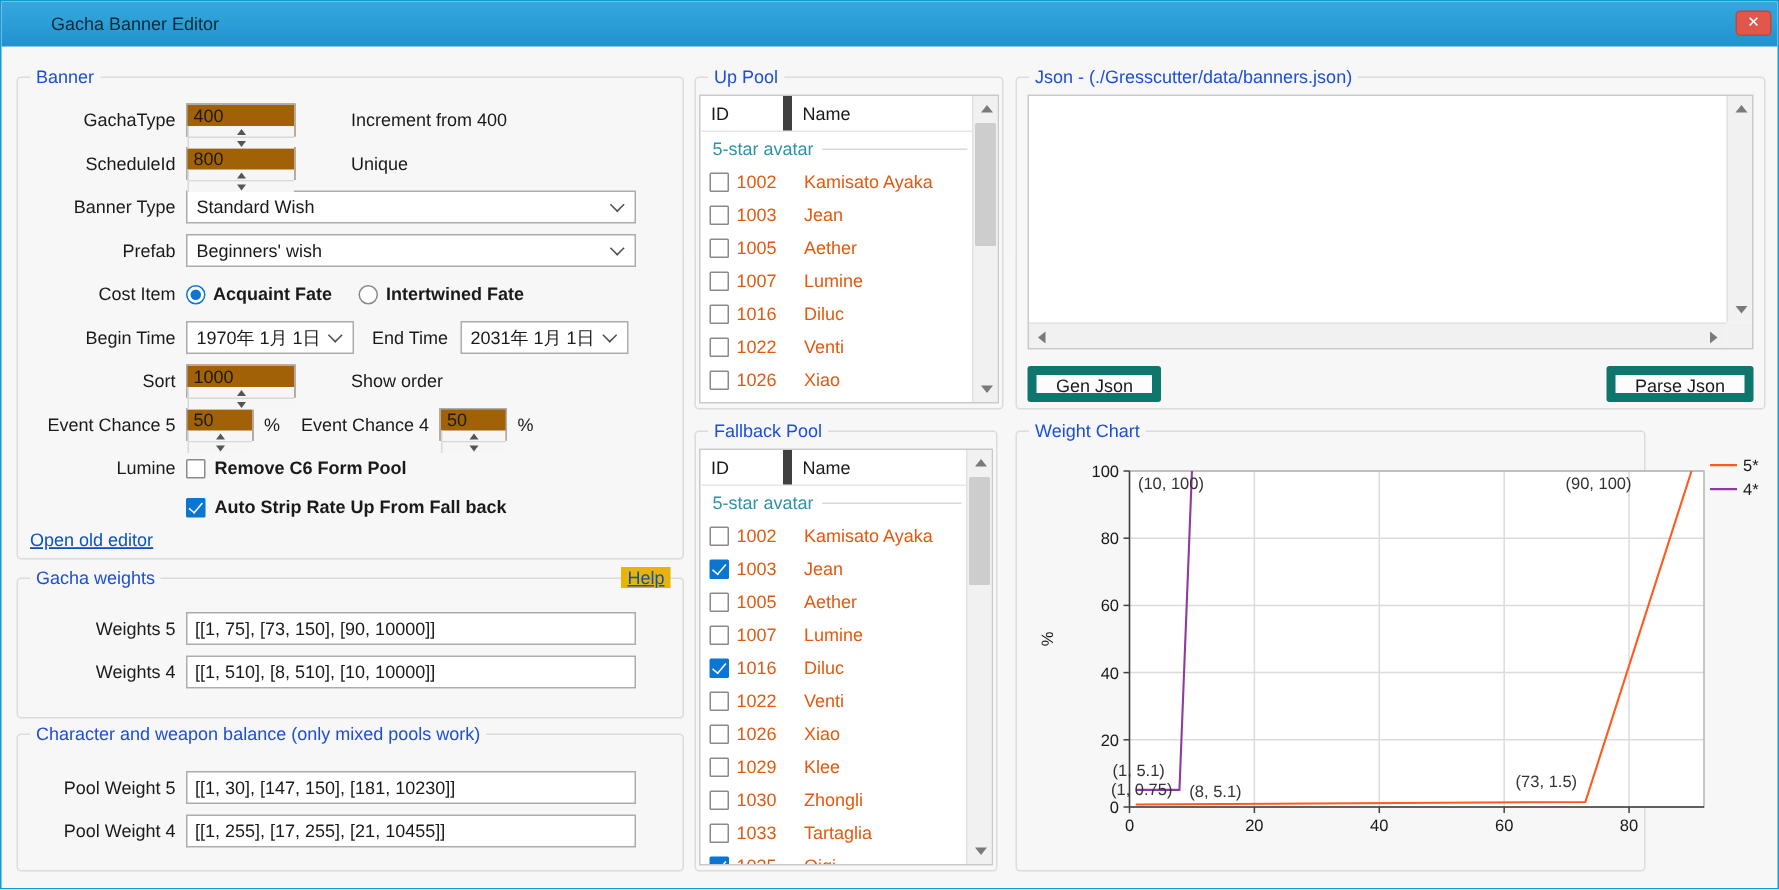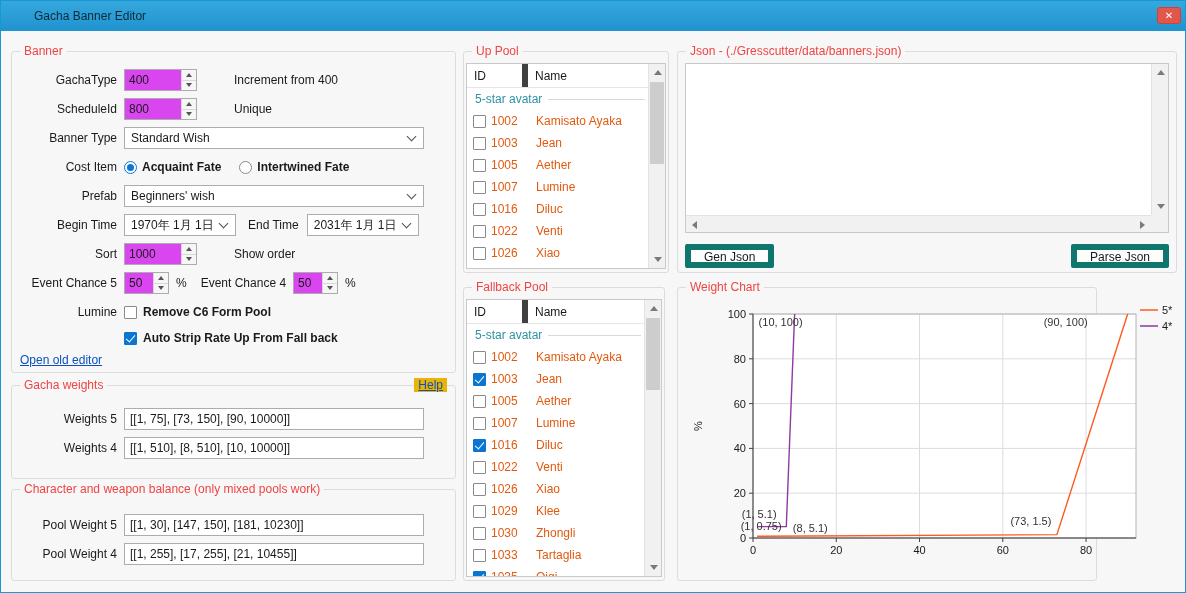--- a/index.html
+++ b/index.html
@@ -14,21 +14,21 @@
               background:linear-gradient(#35a8de,#2093cf); display:flex; align-items:center;
               padding:0 12px; }
   .title { color:#0d2a38;margin-left:21px; }
   .close-btn { position:absolute; right:4px; top:6px; width:24px; height:17px;
                background:#e2574b; border:1px solid #c8453a; border-radius:3px; color:#fff;
                display:flex; align-items:center; justify-content:center; font-size:10px;
                line-height:1; cursor:pointer; }
 
   
   .groupbox { position:absolute; border:1px solid #dcdcdc; border-radius:3px; background:#f7f7f7; }
-  .legend { position:absolute; top:-8px; left:8px; background:#f7f7f7; padding:0 4px; color:#ef4444; }
+  .legend { position:absolute; top:-8px; left:8px; background:#f7f7f7; padding:0 4px; color:#1d4ed8; }
   .legend-right { position:absolute; top:-8px; right:8px; left:auto; background:#eab308; padding:0 4px; }
 
   #g-banner   { left:10px;  top:50px;  width:445px; height:322px; }
   #g-weights  { left:10px;  top:384px; width:445px; height:94px;  }
   #g-balance  { left:10px;  top:488px; width:445px; height:92px;  }
   #g-uppool   { left:462px; top:50px;  width:206px; height:222px; }
   #g-fallback { left:462px; top:286px; width:202px; height:294px;padding-left:28px; }
   #g-json     { left:676px; top:50px;  width:500px; height:222px; }
   #g-chart    { left:676px; top:286px; width:420px; height:294px; }
 
@@ -40,21 +40,21 @@
   .mb4 { margin-bottom:4px; }
   .flabel { flex:0 0 105px; text-align:right; margin-right:7px; white-space:nowrap; }
   .hint { margin-left:37px; white-space:nowrap; }
   .bold { font-weight:bold; }
   .inline-label { margin:0 8px 0 12px; }
   .inline-label2 { margin-left:14px; margin-right:7px; }
   .unit { margin-left:7px; }
 
   .w74 { width:73px; } .w45 { width:45px; } .w300 { width:300px; } .w112 { width:112px; }
 
-  .spinbox { display:inline-flex; height:22px; border:1px solid #acacac; background:#d946ef; align-items:stretch; }
+  .spinbox { display:inline-flex; height:22px; border:1px solid #acacac; background:#a16207; align-items:stretch;flex-direction:column; }
   .spin-input { flex:1; min-width:0; border:none; outline:none; padding:0 4px; font:inherit; background:transparent; color:#1a1a1a; }
   .spin-btns { flex:0 0 15px; display:flex; flex-direction:column; }
   .spin-up,.spin-down { flex:1; position:relative; background:#f6f6f6; border-left:1px solid #d8d8d8; cursor:pointer; }
   .spin-up { border-bottom:1px solid #d8d8d8; }
   .spin-up::after,.spin-down::after { content:""; position:absolute; left:50%; top:50%; transform:translate(-50%,-50%); }
   .spin-up::after   { border-left:3px solid transparent; border-right:3px solid transparent; border-bottom:4px solid #555; }
   .spin-down::after { border-left:3px solid transparent; border-right:3px solid transparent; border-top:4px solid #555; }
 
   .selectbox { display:inline-flex; align-items:center; justify-content:space-between; height:22px;
                border:1px solid #acacac; background:#fff; padding:0 8px 0 6px; cursor:pointer; }
@@ -168,36 +168,36 @@
 
       <div class="form-row">
         <span class="flabel">Banner Type</span>
         <span class="selectbox w300">
           <span class="val">Standard Wish</span>
           <span class="chevron"></span>
         </span>
       </div>
 
       <div class="form-row">
+        <span class="flabel">Prefab</span>
+        <span class="selectbox w300">
+          <span class="val">Beginners' wish</span>
+          <span class="chevron"></span>
+        </span>
+      </div>
+
+      <div class="form-row">
         <span class="flabel">Cost Item</span>
         <span class="radio selected">
           <span class="dot"></span>
           <span class="radio-label bold">Acquaint Fate</span>
         </span>
         <span class="radio">
           <span class="dot"></span>
           <span class="radio-label bold">Intertwined Fate</span>
-        </span>
-      </div>
-
-      <div class="form-row">
-        <span class="flabel">Prefab</span>
-        <span class="selectbox w300">
-          <span class="val">Beginners' wish</span>
-          <span class="chevron"></span>
         </span>
       </div>
 
       <div class="form-row">
         <span class="flabel">Begin Time</span>
         <span class="selectbox w112">
           <span class="val">1970年 1月 1日</span>
           <span class="chevron"></span>
         </span>
         <span class="inline-label">End Time</span>

